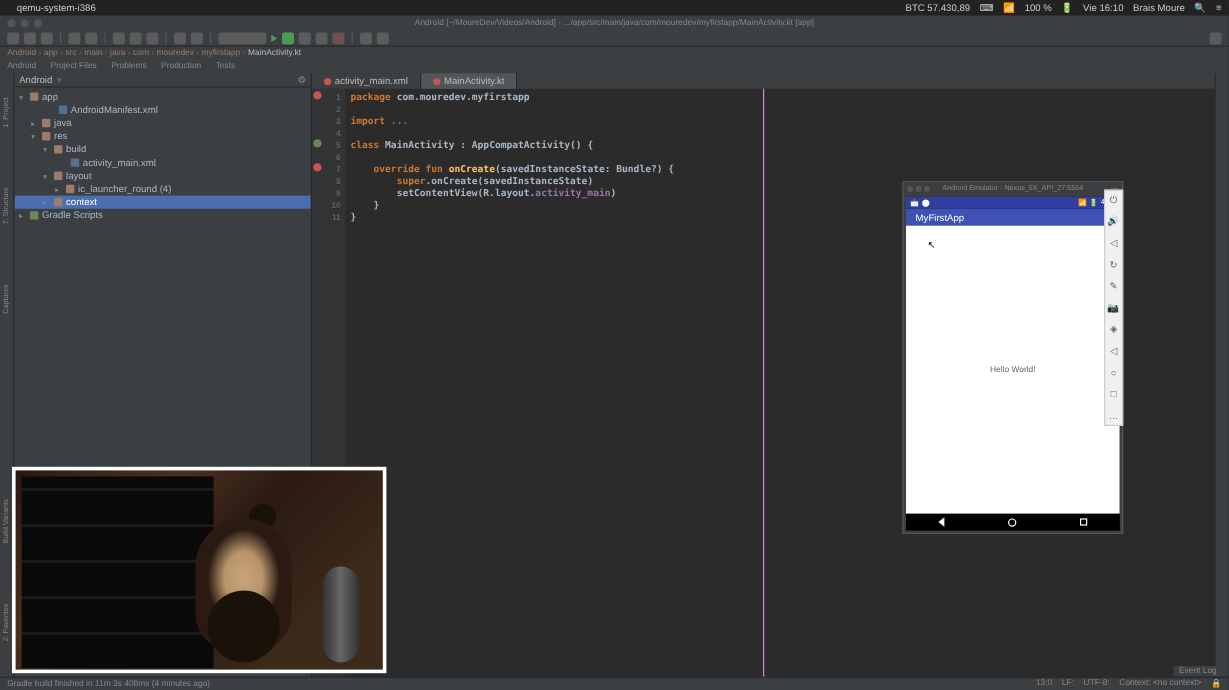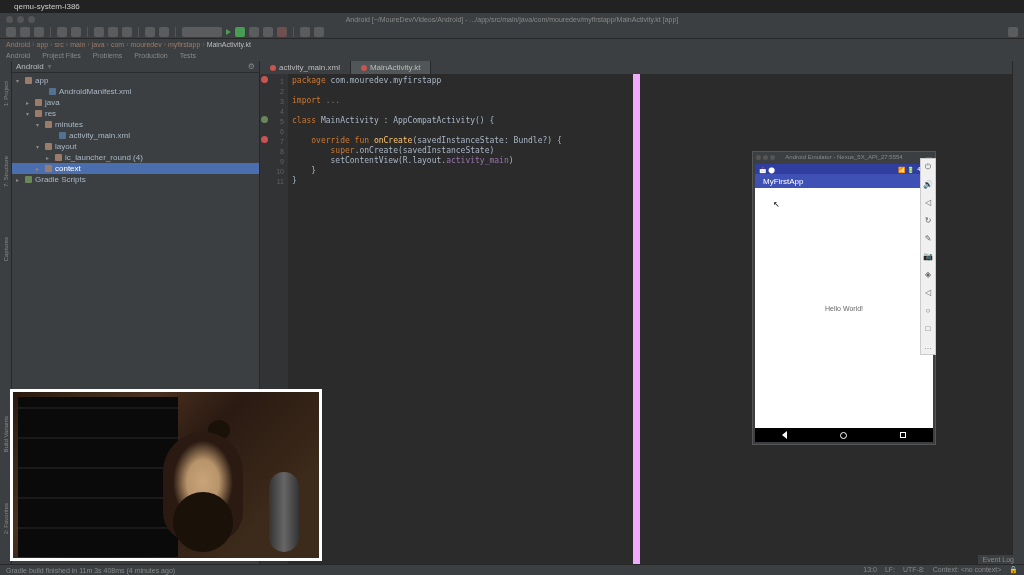--- a/index.html
+++ b/index.html
@@ -51,21 +51,21 @@
 
 
 .editor-area { flex:1; display:flex; flex-direction:column; background:#2b2b2b; position:relative; }
 .tabs { height:13px; display:flex; align-items:stretch; background:#3c3f41; font-size:8px; }
 .tab { padding:0 10px; display:flex; align-items:center; gap:3px; color:#bbb; border-right:1px solid #282828; }
 .tab.active { background:#515658; }
 .tab.err::before { content:''; width:6px; height:6px; background:#c75450; border-radius:50%; display:inline-block; }
 
 
 .ed-split { flex:1; display:flex; }
-.code-pane { flex:1; display:flex; border-right:7px solid #f0abfc; }
+.code-pane { flex:1; display:flex; border-right:1px solid #f0abfc;font-weight:bold; }
 .blank-pane { flex:1; background:#2b2b2b; }
 
 .gutter { width:28px; background:#313335; display:flex; flex-direction:column; align-items:flex-end; padding:2px 4px 2px 1px; font-size:7px; color:#606366; position:relative; }
 .gutter .ln { height:10px; display:flex; align-items:center; justify-content:flex-end; width:100%; }
 .gutter .gi { width:7px; height:7px; background:#c75450; border-radius:50%; position:absolute; left:1px; }
 .code { flex:1; font-family:Menlo,monospace; font-size:8px; line-height:10px; padding:2px 4px; color:#a9b7c6; white-space:pre; }
 .kw { color:#cc7832; }
 .fn { color:#ffc66d; }
 .cmt { color:#808080; }
 .lit { color:#9876aa; }
@@ -107,20 +107,31 @@
 .evlog { position:absolute; bottom:11px; right:6px; font-size:7px; color:#888; background:#3c3f41; padding:1px 4px; }
 </style>
 </head>
 <body>
 
 <div class="mac-bar">
   <div class="left">
     <span class="apple"></span>
     <span>qemu-system-i386</span>
   </div>
+  <div class="right">
+    <span>BTC 57.430,89</span>
+    <span>⌨</span>
+    <span>📶</span>
+    <span>100 %</span>
+    <span>🔋</span>
+    <span>Vie 16:10</span>
+    <span>Brais Moure</span>
+    <span>🔍</span>
+    <span>≡</span>
+  </div>
 </div>
 
 <div class="title-bar">
   <div class="traffic">
     <div class="dot"></div>
     <div class="dot"></div>
     <div class="dot"></div>
   </div>
   <span>Android [~/MoureDev/Videos/Android] - .../app/src/main/java/com/mouredev/myfirstapp/MainActivity.kt [app]</span>
 </div>
@@ -215,21 +226,21 @@
           <span>java</span>
         </div>
       <div class="n" style="padding-left:14px">
           <span class="arr">▾</span>
           <span class="ico-fld"></span>
           <span>res</span>
         </div>
       <div class="n" style="padding-left:24px">
           <span class="arr">▾</span>
           <span class="ico-fld"></span>
-          <span>minutes</span>
+          <span>build</span>
         </div>
       <div class="n" style="padding-left:38px">
           <span class="arr"></span>
           <span class="ico-file"></span>
           <span>activity_main.xml</span>
         </div>
       <div class="n" style="padding-left:24px">
           <span class="arr">▾</span>
           <span class="ico-fld"></span>
           <span>layout</span>

